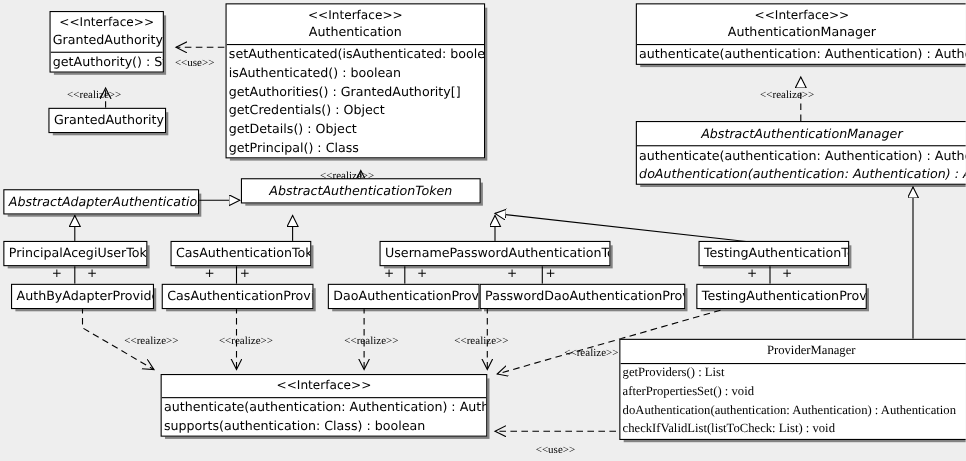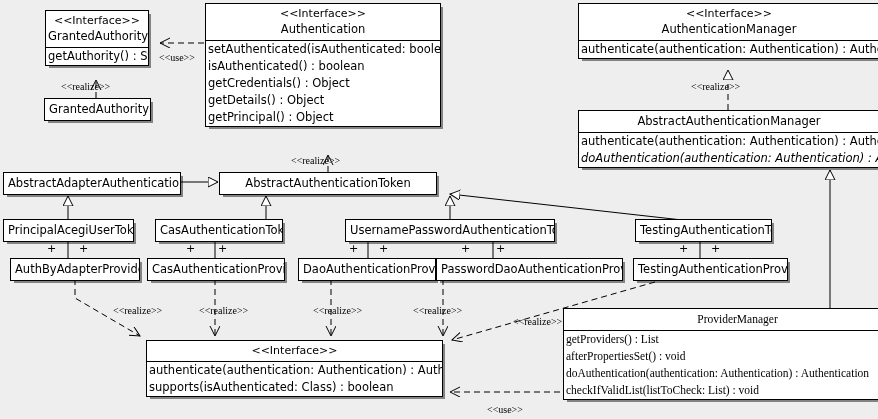--- a/index.html
+++ b/index.html
@@ -42,20 +42,21 @@
     color: #000;
     white-space: nowrap;
   }
   .cls-name {
     font-size: 11.5px;
     line-height: 16px;
     color: #000;
     white-space: nowrap;
   }
   .cls-name.abstract {
+    font-style: italic;
     font-weight: normal;
   }
   .cls-divider {
     border-top: 1px solid #000000;
     height: 0;
     font-size: 0;
     line-height: 0;
   }
   .cls-members {
     padding: 0;
@@ -163,23 +164,24 @@
 
   <div class="uml-class" style="left:205px; top:3px; width:236px;">
     <div class="cls-head">
       <div class="cls-stereo">&lt;&lt;Interface&gt;&gt;</div>
       <div class="cls-name">Authentication</div>
     </div>
     <div class="cls-divider"></div>
     <div class="cls-members">
       <div class="member">setAuthenticated(isAuthenticated: boolean) : void</div>
       <div class="member">isAuthenticated() : boolean</div>
+      <div class="member">getAuthorities() : GrantedAuthority[]</div>
       <div class="member">getCredentials() : Object</div>
       <div class="member">getDetails() : Object</div>
-      <div class="member">getPrincipal() : Object</div>
+      <div class="member">getPrincipal() : Class</div>
     </div>
   </div>
 
   <div class="uml-class" style="left:578px; top:3px; width:302px;">
     <div class="cls-head">
       <div class="cls-stereo">&lt;&lt;Interface&gt;&gt;</div>
       <div class="cls-name">AuthenticationManager</div>
     </div>
     <div class="cls-divider"></div>
     <div class="cls-members">
@@ -197,21 +199,21 @@
       <div class="member abstract">doAuthentication(authentication: Authentication) : Authentication</div>
     </div>
   </div>
 
   <div class="uml-class compact" style="left:3px; top:172px; width:178px;">
     <div class="cls-head">
       <div class="cls-name abstract">AbstractAdapterAuthenticationToken</div>
     </div>
   </div>
 
-  <div class="uml-class compact" style="left:219px; top:172px; width:218px;">
+  <div class="uml-class compact" style="left:219px; top:162px; width:218px;">
     <div class="cls-head">
       <div class="cls-name abstract">AbstractAuthenticationToken</div>
     </div>
   </div>
 
   <div class="uml-class compact" style="left:3px; top:219px; width:131px;">
     <div class="cls-head">
       <div class="cls-name">PrincipalAcegiUserToken</div>
     </div>
   </div>
@@ -264,21 +266,21 @@
     </div>
   </div>
 
   <div class="uml-class" style="left:146px; top:340px; width:297px;">
     <div class="cls-head">
       <div class="cls-stereo">&lt;&lt;Interface&gt;&gt;</div>
     </div>
     <div class="cls-divider"></div>
     <div class="cls-members">
       <div class="member">authenticate(authentication: Authentication) : Authentication</div>
-      <div class="member">supports(isAuthenticated: Class) : boolean</div>
+      <div class="member">supports(authentication: Class) : boolean</div>
     </div>
   </div>
 
   <div class="uml-class" style="left:563px; top:308px; width:349px;font-family:Liberation Serif, serif;">
     <div class="cls-head">
       <div class="cls-name">ProviderManager</div>
     </div>
     <div class="cls-divider"></div>
     <div class="cls-members">
       <div class="member">getProviders() : List</div>

